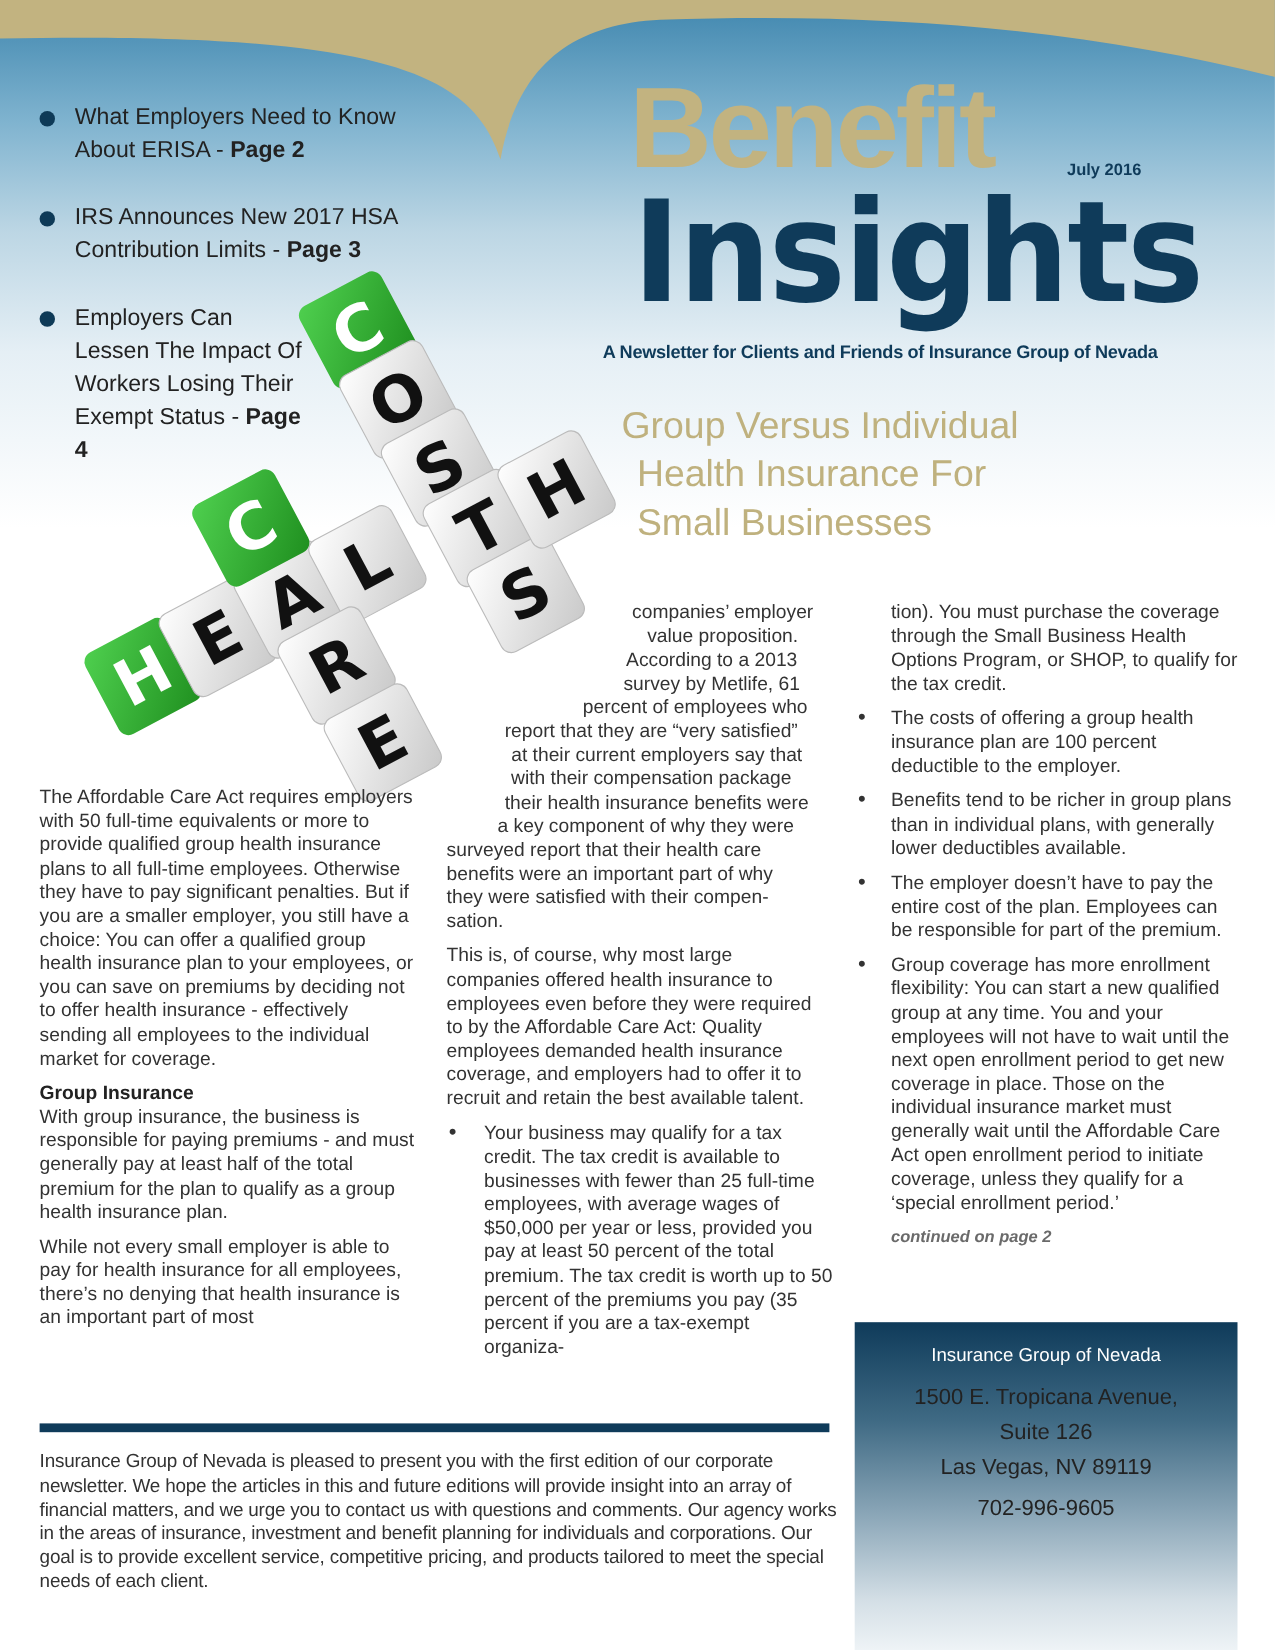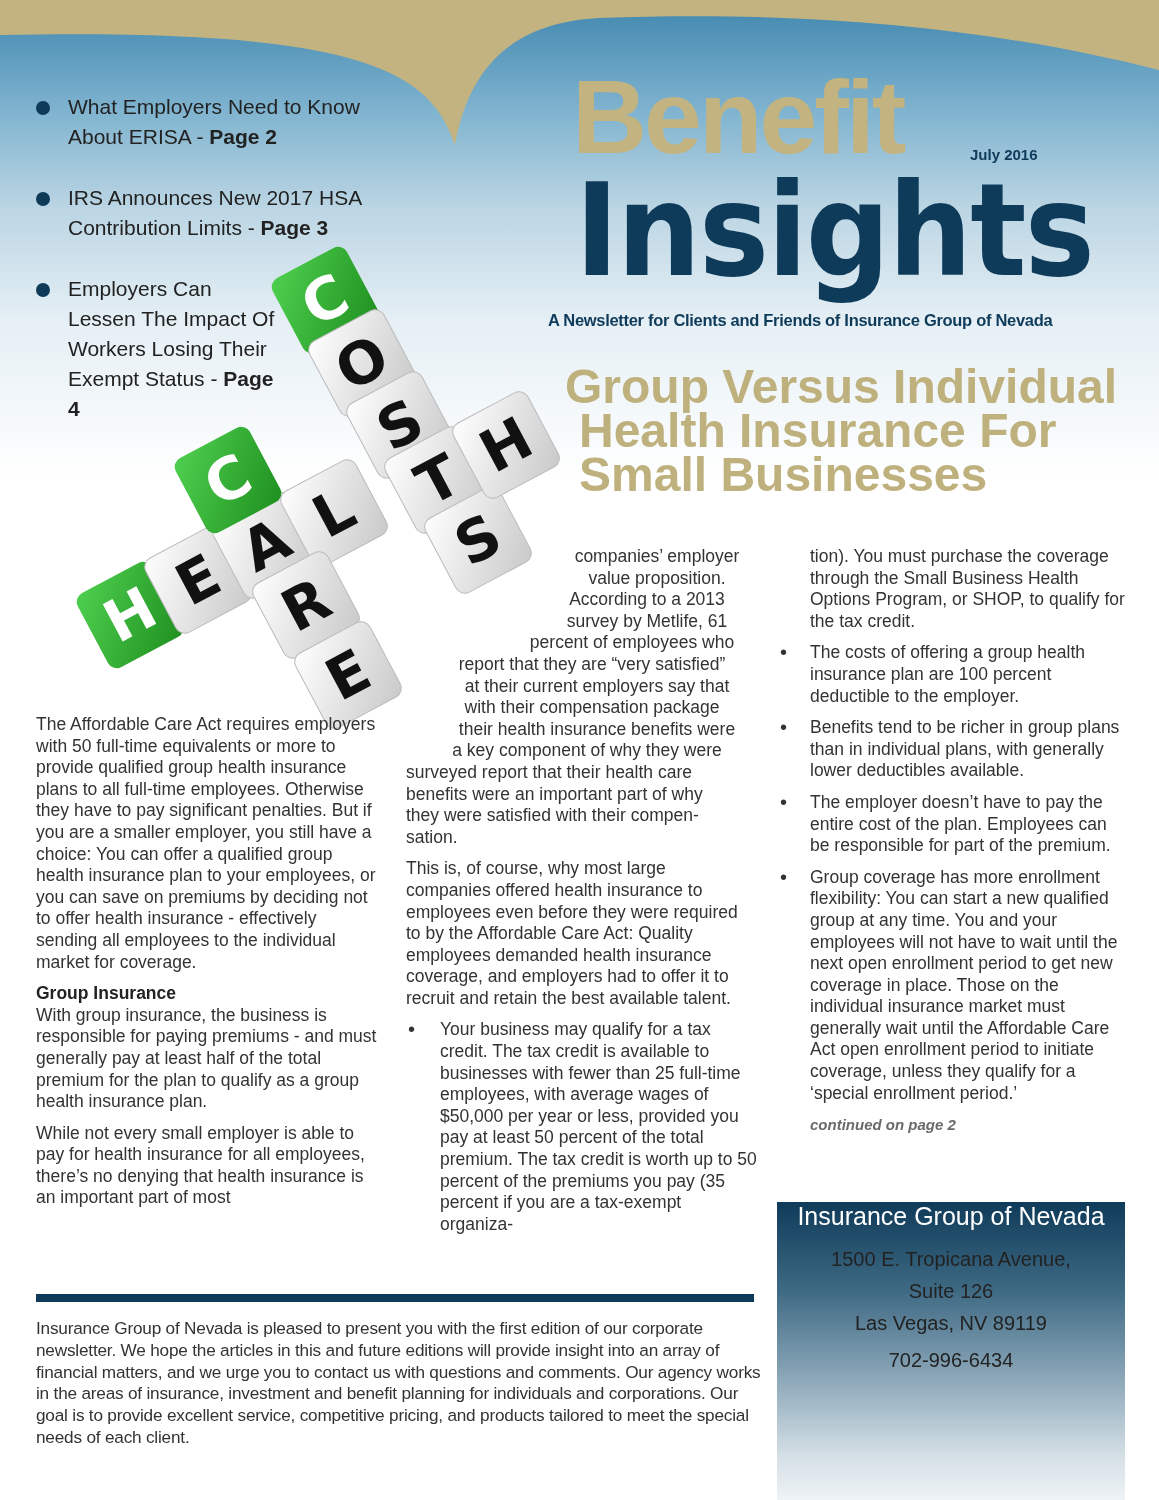--- a/index.html
+++ b/index.html
@@ -8,21 +8,21 @@
     background:linear-gradient(to bottom, #3f86ae 0px, #7fb3cf 110px, #bcd6e4 210px, #e5eff5 320px, #ffffff 480px); }
   .arc { position:absolute; left:0; top:0; }
   .toc { position:absolute; left:34px; top:92px; width:360px; }
   .toc-item { position:relative; padding-left:34px; font-size:21px; line-height:30px; color:#222; margin-bottom:31px; }
   .toc-item .dot { position:absolute; left:2px; top:9px; width:14px; height:14px; border-radius:50%; background:#0e3a57; }
   .toc-item b { font-weight:bold; }
   .masthead-benefit { position:absolute; left:572px; top:62px; font-size:104px; font-weight:bold; color:#c2b380; letter-spacing:-3px; line-height:110px; }
   .masthead-date { position:absolute; left:970px; top:146px; font-size:15px; font-weight:bold; color:#0f3b5a; }
   .masthead-insights { position:absolute; left:575px; top:163px; font-size:128px; font-weight:bold; color:#0f3b5a; line-height:135px; letter-spacing:-2px; transform:scaleX(0.92); transform-origin:left top; font-family:"DejaVu Sans", sans-serif; }
   .tagline { position:absolute; left:548px; top:311px; font-size:16.5px; font-weight:bold; color:#0f3b5a; letter-spacing:-0.3px; white-space:nowrap; }
-  .headline { position:absolute; left:565px; top:365px; width:580px; font-size:48px; font-weight:bold; color:#bfb17e; line-height:44px; }
+  .headline { position:absolute; left:565px; top:365px; width:580px; font-size:34px; font-weight:normal; color:#bfb17e; line-height:44px; }
   .headline div:nth-child(2), .headline div:nth-child(3) { padding-left:14px; }
   .cubes { position:absolute; left:70px; top:245px; width:510px; height:500px; }
   .body-text { font-size:17.5px; line-height:21.6px; color:#333; }
   .col1 { position:absolute; left:36px; top:714px; width:345px; }
   .col1 p { margin:0 0 10px 0; }
   .col1 .sub { font-weight:bold; color:#222; }
   .col2 { position:absolute; left:406px; top:546px; width:352px; }
   .col2 p { margin:0 0 10px 0; }
   .col2 .indent-line { display:block; }
   .col3 { position:absolute; left:810px; top:546px; width:318px; }
@@ -30,21 +30,21 @@
   .bullets { list-style:none; margin:0; padding:0; }
   .bullets li { position:relative; padding-left:0; margin-bottom:10px; }
   .bullets li .b { position:absolute; left:-30px; top:0; font-size:20px; }
   .col2 .bullets li { padding-left:34px; }
   .col2 .bullets li .b { left:2px; }
   .continued { text-align:left; font-style:italic; font-weight:bold; color:#6a6a6a; font-size:15px; margin-top:2px; padding-right:4px; }
   .rule { position:absolute; left:36px; top:1294px; width:718px; height:8px; background:#0f3b5a; }
   .intro { position:absolute; left:36px; top:1318px; width:725px; font-size:17.2px; line-height:21.8px; color:#333; letter-spacing:-0.2px; }
   .contact { position:absolute; left:777px; top:1202px; width:348px; height:298px;
     background:linear-gradient(to bottom, #0f3b5a 0%, #3f6a84 30%, #8ea9ba 60%, #d4dfe6 85%, #eef3f6 100%); text-align:center; color:#222; }
-  .contact .name { color:#fff; font-size:25px; }
+  .contact .name { color:#fff; font-size:17px; margin-top:20px; }
   .contact .addr { font-size:20px; line-height:32px; margin-top:12px; }
   .contact .phone { font-size:20px; margin-top:10px; }
   .contact .email { font-size:19px; margin-top:15px; }
 </style>
 </head>
 <body>
 
 <div class="bg-sky"></div>
 <svg class="arc" width="1159" height="200">
   <path d="M0,0 L1159,0 L1159,70 C1000,30 820,10 600,18 C520,22 470,60 455,145 C430,70 360,28 0,35 Z" fill="#c2b380"></path>
@@ -190,14 +190,14 @@
 <div class="rule"></div>
 <div class="intro">Insurance Group of Nevada is pleased to present you with the first edition of our corporate newsletter. We hope the articles in this and future editions will provide insight into an array of financial matters, and we urge you to contact us with questions and comments. Our agency works in the areas of insurance, investment and benefit planning for individuals and corporations. Our goal is to provide excellent service, competitive pricing, and products tailored to meet the special needs of each client.</div>
 
 <div class="contact">
   <div class="name">Insurance Group of Nevada</div>
   <div class="addr">
     <div>1500 E. Tropicana Avenue,</div>
     <div>Suite 126</div>
     <div>Las Vegas, NV 89119</div>
   </div>
-  <div class="phone">702-996-6434</div>
+  <div class="phone">702-996-9605</div>
 </div>
 
 </body></html>

